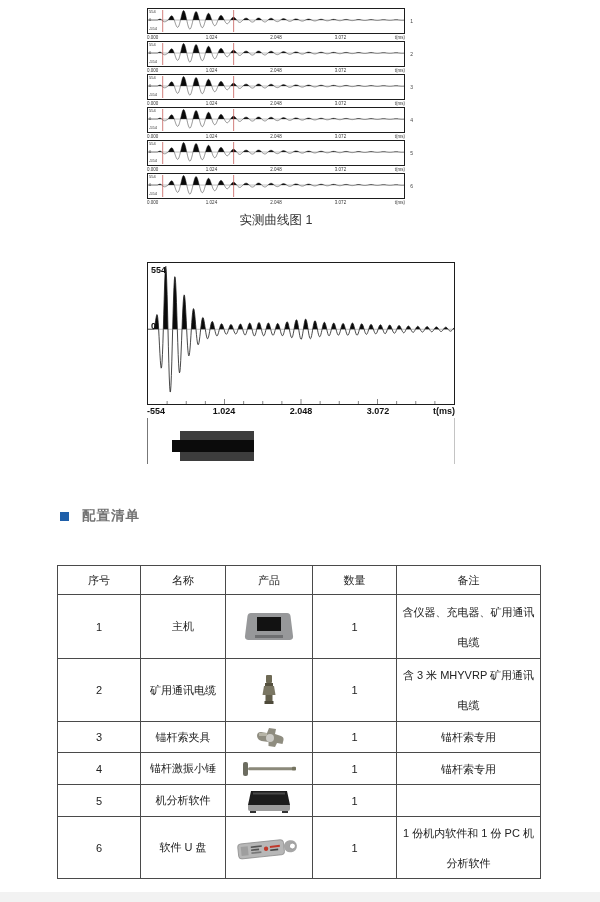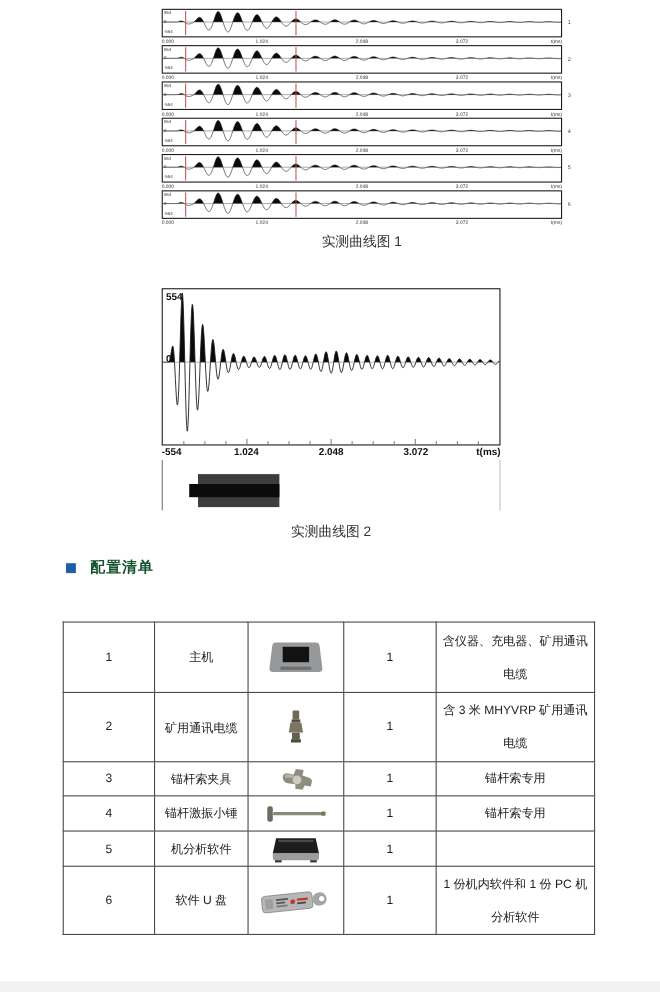--- a/index.html
+++ b/index.html
@@ -3,21 +3,21 @@
 <meta charset="utf-8">
 <style>
   html,body{margin:0;padding:0;}
   body{
     width:600px;height:902px;background:#ffffff;position:relative;
     font-family:"Liberation Sans","DejaVu Sans",sans-serif;color:#222;overflow:hidden;
   }
   .page{position:absolute;inset:0;}
 
   
-  .fig1{position:absolute;left:147px;top:8px;width:364px;}
+  .fig1{position:absolute;left:147px;top:8px;width:258px;}
   .strip{position:relative;height:33px;}
   .strip-box{position:relative;height:24px;border:1px solid #1d1d1d;background:#fff;}
   .strip-box svg{display:block;width:100%;height:100%;}
   .strip-ylab{position:absolute;left:1px;font-size:4px;line-height:1;color:#333;}
   .strip-axis{position:relative;height:7px;font-size:4.5px;color:#333;border-top:0;}
   .strip-axis span{position:absolute;top:1px;white-space:nowrap;}
   .strip-ch{position:absolute;right:-8px;top:10px;font-size:5px;color:#444;}
   .caption{width:100%;text-align:center;font-size:12.5px;color:#333;}
   .fig1 .caption{margin-top:6px;}
 
@@ -227,37 +227,43 @@
       <span class="ax-neg">-554</span>
       <span class="ax-t1">1.024</span>
       <span class="ax-t2">2.048</span>
       <span class="ax-t3">3.072</span>
       <span class="ax-unit">t(ms)</span>
     </div>
     <div class="model">
       <div class="model-grout"></div>
       <div class="model-rod"></div>
     </div>
-    <div class="caption">实测曲线图 2</div>
   </section>
 
   <div class="sec-head">
     <span class="bullet" id="secBullet" style="background: rgb(31, 95, 169);"></span>
-    <span class="sec-title" id="secTitle" style="color: #14532d;">配置清单</span>
+    <span class="sec-title" id="secTitle" style="color: #737373;">配置清单</span>
   </div>
 
   <table class="cfg">
     <colgroup>
         <col style="width:83px">
         <col style="width:85px">
         <col style="width:87px">
         <col style="width:84px">
         <col style="width:144px">
       </colgroup>
     <tbody>
+        <tr class="h-hdr">
+      <td>序号</td>
+      <td>名称</td>
+      <td>产品</td>
+      <td>数量</td>
+      <td>备注</td>
+    </tr>
     <tr class="h-r1">
       <td>1</td>
       <td>主机</td>
       <td class="prod">
         <svg width="56" height="36" viewBox="0 0 56 36">
           <path d="M10 4 h36 q3 0 3.5 3 l2.5 20 q0.5 4 -3.5 4 h-41 q-4 0 -3.5 -4 l2.5-20 q0.5-3 3.5-3 z" fill="#97989a"></path>
           <rect x="16" y="8" width="24" height="14" fill="#121212"></rect>
           <rect x="14" y="26" width="28" height="3" fill="#6e6f71"></rect>
         </svg>
       </td>

